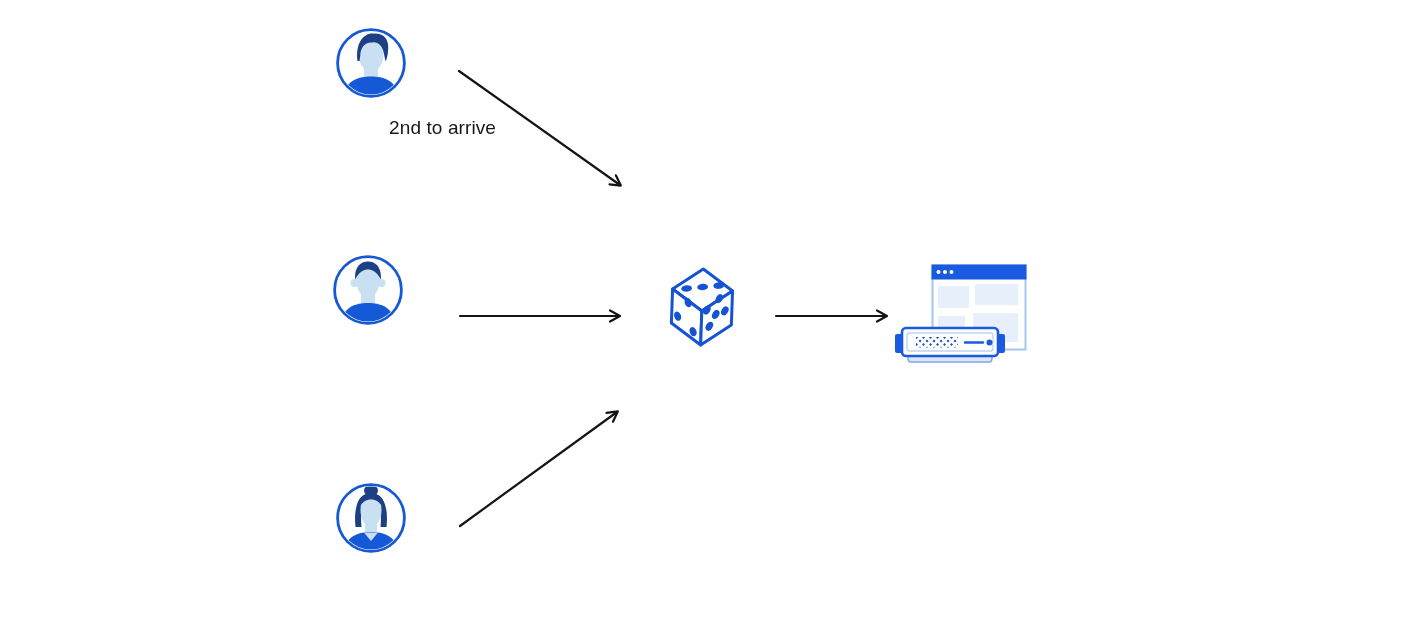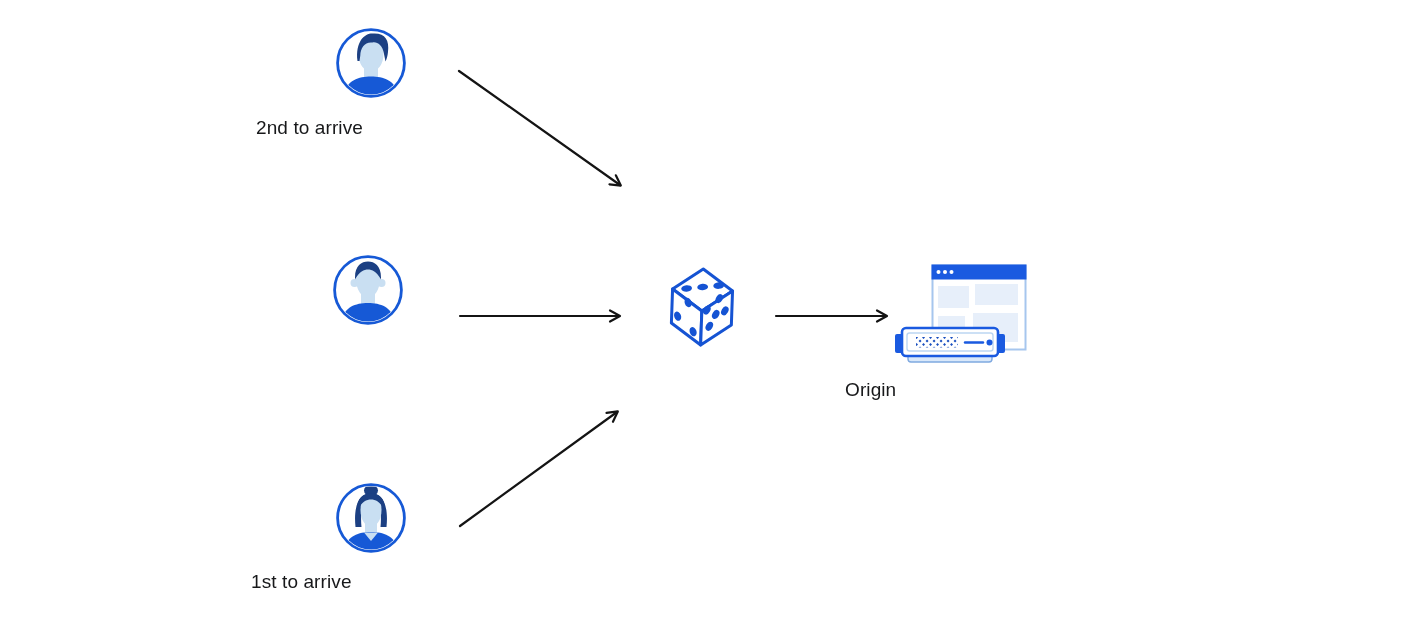--- a/index.html
+++ b/index.html
@@ -7,21 +7,21 @@
     position:relative;
     width:1405px;height:633px;
     background:#ffffff;
     font-family:"Liberation Sans", sans-serif;
     overflow:hidden;
   }
   .abs{position:absolute;}
   .node-label{
     position:absolute;
     width:240px;
-    text-align:left;
+    text-align:right;
     font-size:19px;
     line-height:22px;
     color:#17181a;
     letter-spacing:.1px;
   }
   svg{display:block;}
 </style>
 </head>
 <body>
 
@@ -98,21 +98,20 @@
         <rect x="30" y="36" width="12" height="17" fill="#c9dff2"></rect>
         <path d="M25.5,28 C25.5,17 30,13 36,13 C42,13 46.5,17 46.5,28
                  C46.5,37.5 42,44.5 36,44.5 C30,44.5 25.5,37.5 25.5,28 Z" fill="#c9dff2"></path>
         <path d="M22,27 C22,16 28,11.5 36,11.5 C44,11.5 50,16 50,27 L50,29
                  C45.5,19.5 40.5,17.5 36,17.5 C31.5,17.5 26.5,19.5 22,29 Z" fill="#1c4083"></path>
         <path d="M8,74 C9,55 22,50 36,50 C50,50 63,55 64,74 Z" fill="#1659d6"></path>
         <path d="M29,50.5 L36,59 L43,50.5 Z" fill="#c9dff2"></path>
       </g>
     </svg>
   </div>
-  <div class="node-label" style="left:251px;top:571px;">1st to arrive</div>
 
   <div class="abs" style="left:664px;top:264px;">
     <svg width="76" height="84" viewBox="0 0 76 84">
       <g transform="rotate(2 38 42)" stroke="#1553d3" stroke-width="3" stroke-linejoin="round" fill="#ffffff">
         <polygon points="38,5 68,26 38,47 8,26"></polygon>
         <polygon points="8,26 38,47 38,81 8,60"></polygon>
         <polygon points="38,47 68,26 68,60 38,81"></polygon>
       </g>
       <g fill="#1553d3" transform="rotate(2 38 42)">
 
@@ -159,15 +158,14 @@
         <rect x="5" y="72" width="10" height="19" rx="2" fill="#1a5ae0"></rect>
         <rect x="105" y="72" width="10" height="19" rx="2" fill="#1a5ae0"></rect>
         <rect x="12" y="66" width="96" height="28" rx="4" fill="#ffffff" stroke="#1a5ae0" stroke-width="2.6"></rect>
         <rect x="17" y="71" width="86" height="18" rx="2.5" fill="none" stroke="#bcd6f2" stroke-width="1.4"></rect>
         <rect x="26" y="75" width="42" height="10.5" fill="url(#srvdots)"></rect>
         <line x1="75" y1="80.5" x2="93" y2="80.5" stroke="#1a5ae0" stroke-width="2.4" stroke-linecap="round"></line>
         <circle cx="99.5" cy="80.5" r="3" fill="#1a5ae0"></circle>
       </g>
     </svg>
   </div>
-  <div class="node-label" style="left:845px;top:379px;">Origin</div>
 
 </div>
 
 </body></html>

